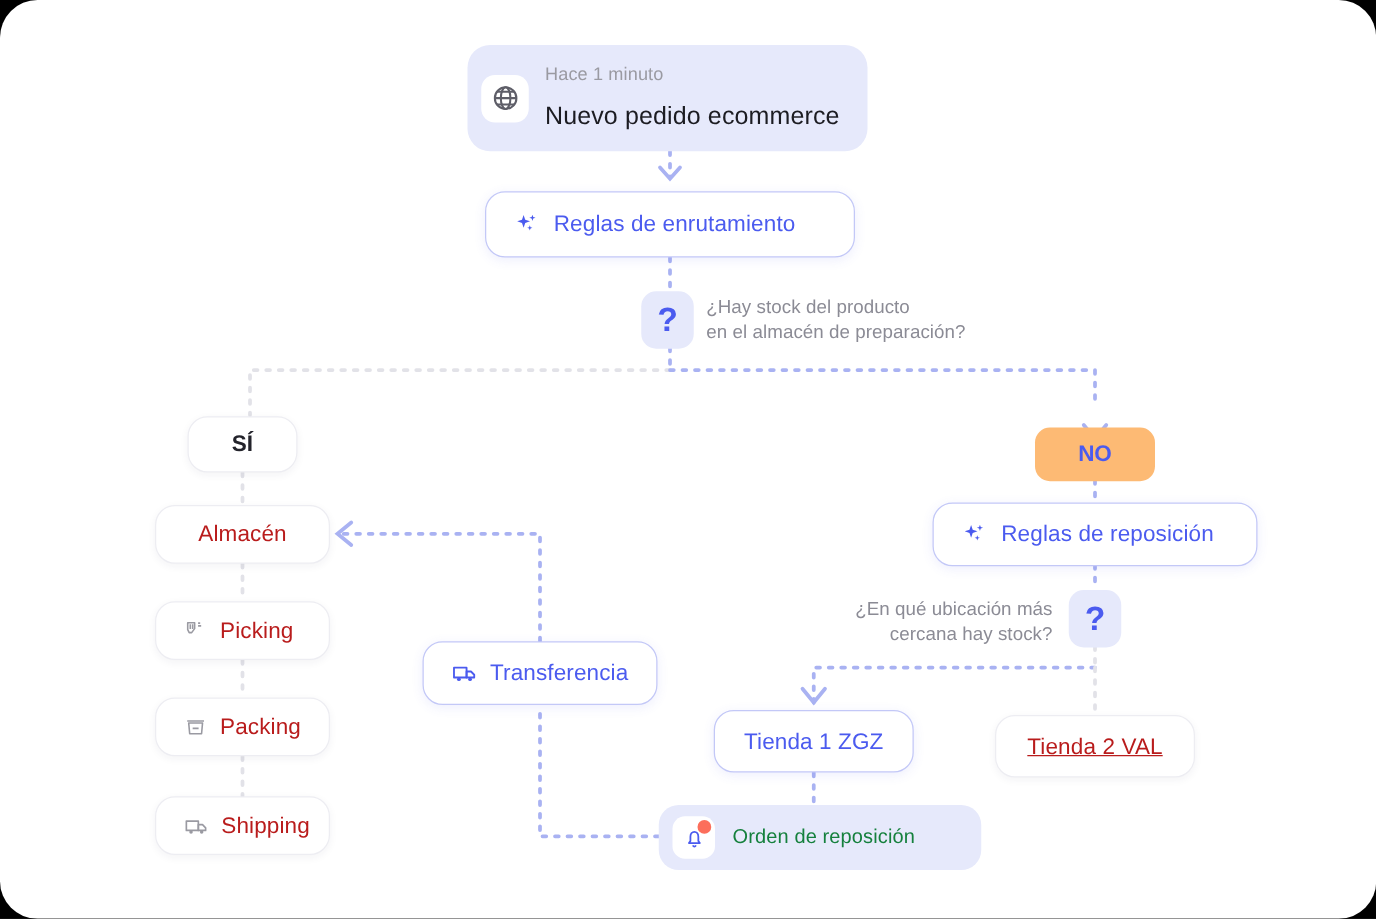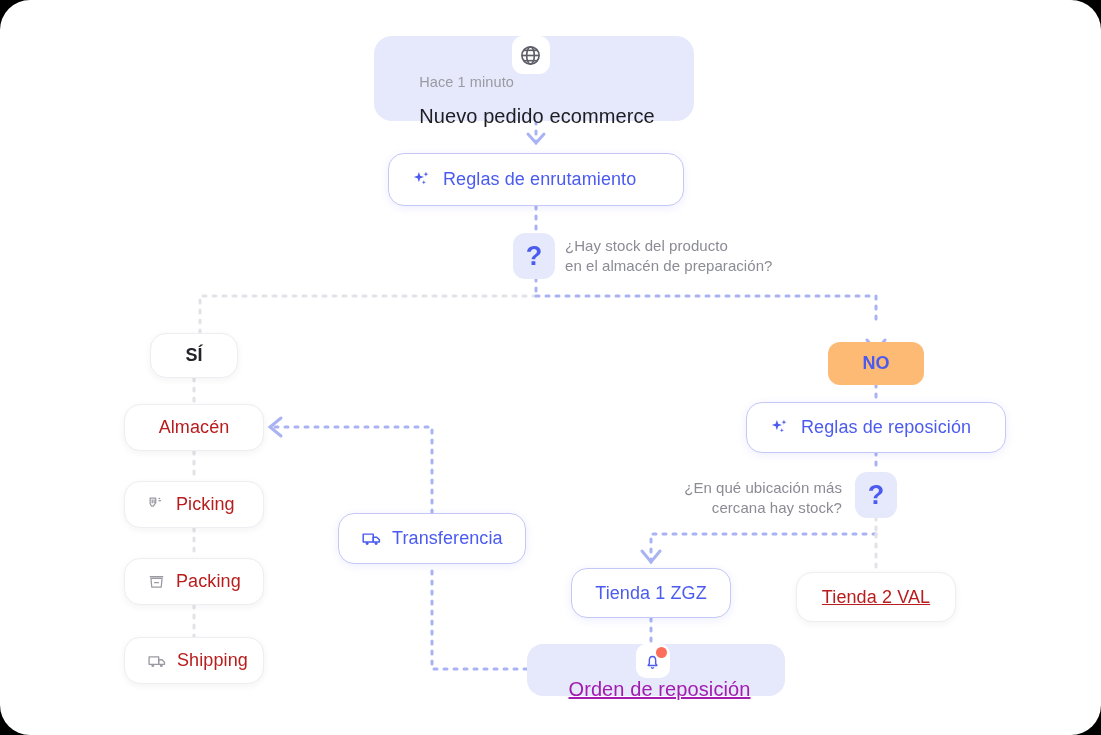--- a/index.html
+++ b/index.html
@@ -35,21 +35,20 @@
     align-items: center;
     border-radius: 16px;
     white-space: nowrap;
   }
 
   
   .card-lav {
     background: #E6E9FB;
     border-radius: 18px;
     padding: 0 18px 0 11px;
-    flex-direction: column;
   }
   .icon-tile {
     width: 38px;
     height: 38px;
     border-radius: 11px;
     background: #ffffff;
     display: flex;
     align-items: center;
     justify-content: center;
     flex: 0 0 auto;
@@ -70,25 +69,24 @@
   .red-dot {
     position: absolute;
     top: 3px;
     right: 3px;
     width: 11px;
     height: 11px;
     border-radius: 50%;
     background: #FC6E5B;
   }
   .order-label {
-    font-size: 20px;
-    color: #a21caf;
+    font-size: 16px;
+    color: #15803d;
     margin-left: 14px;
     letter-spacing: .1px;
-    text-decoration: underline;
   }
 
   
   .pill {
     background: #ffffff;
     border: 1.6px solid #EDEDF2;
     box-shadow: 0 2px 7px rgba(35,35,70,0.055);
     justify-content: center;
     font-size: 18px;
     color: #b91c1c;

